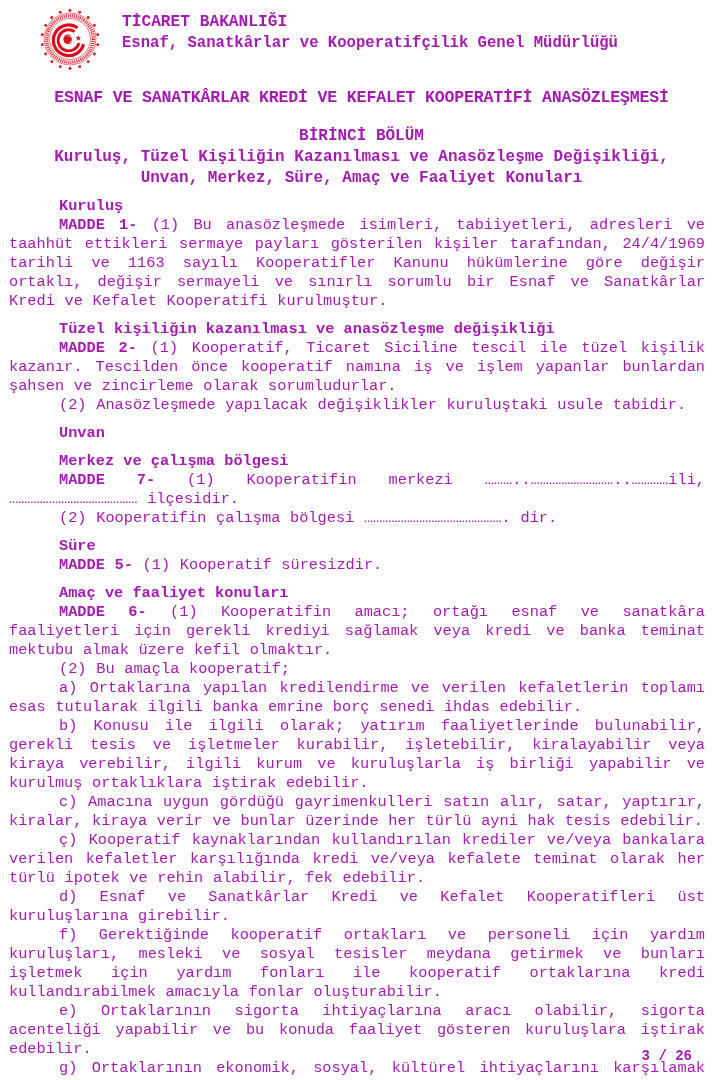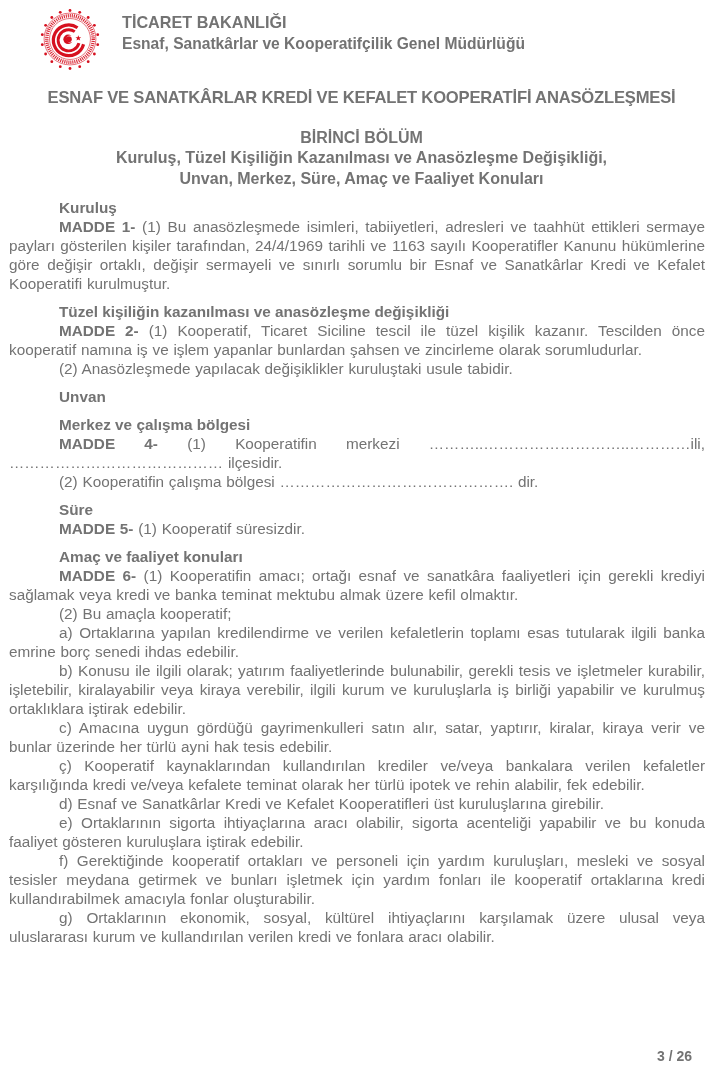--- a/index.html
+++ b/index.html
@@ -1,22 +1,22 @@
 <!DOCTYPE html>
 <html lang="tr"><head>
 <meta charset="utf-8">
 <style>
   html,body{margin:0;padding:0;background:#e8e8e8;}
   .page{
     position:relative;
     width:723px;height:1080px;
     margin:0 auto;
     background:#ffffff;
-    font-family:Liberation Sans, sans-serif;
-    color:#737373;
+    font-family:Liberation Mono, monospace;
+    color:#a21caf;
     overflow:hidden;
     box-sizing:border-box;
   }
   
   .doc-header{position:relative;height:80px;}
   .emblem{position:absolute;left:38px;top:7px;width:64px;height:64px;}
   .header-text{position:absolute;left:122px;top:12px;}
   .ministry-name{font-weight:bold;font-size:16.2px;line-height:21px;}
   .dept-name{font-weight:bold;font-size:15.6px;line-height:21px;}
   
@@ -114,32 +114,32 @@
   </div>
 
   <div class="content" id="sections">
       <div class="s-heading">Kuruluş</div>
       <p><b>MADDE 1-</b> (1) Bu anasözleşmede isimleri, tabiiyetleri, adresleri ve taahhüt ettikleri sermaye payları gösterilen kişiler tarafından, 24/4/1969 tarihli ve 1163 sayılı Kooperatifler Kanunu hükümlerine göre değişir ortaklı, değişir sermayeli ve sınırlı sorumlu bir Esnaf ve Sanatkârlar Kredi ve Kefalet Kooperatifi kurulmuştur.</p>
       <div class="s-heading">Tüzel kişiliğin kazanılması ve anasözleşme değişikliği</div>
       <p><b>MADDE 2-</b> (1) Kooperatif, Ticaret Siciline tescil ile tüzel kişilik kazanır. Tescilden önce kooperatif namına iş ve işlem yapanlar bunlardan şahsen ve zincirleme olarak sorumludurlar.</p>
       <p>(2) Anasözleşmede yapılacak değişiklikler kuruluştaki usule tabidir.</p>
       <div class="s-heading">Unvan</div>
       <div class="s-heading">Merkez ve çalışma bölgesi</div>
-      <p><b>MADDE 4-</b> (1) Kooperatifin merkezi ………..………………………..…………ili, …………………………………… ilçesidir.</p>
+      <p><b>MADDE 7-</b> (1) Kooperatifin merkezi ………..………………………..…………ili, …………………………………… ilçesidir.</p>
       <p>(2) Kooperatifin çalışma bölgesi ………………………………………. dir.</p>
       <div class="s-heading">Süre</div>
       <p><b>MADDE 5-</b> (1) Kooperatif süresizdir.</p>
       <div class="s-heading">Amaç ve faaliyet konuları</div>
       <p><b>MADDE 6-</b> (1) Kooperatifin amacı; ortağı esnaf ve sanatkâra faaliyetleri için gerekli krediyi sağlamak veya kredi ve banka teminat mektubu almak üzere kefil olmaktır.</p>
       <p>(2) Bu amaçla kooperatif;</p>
       <p>a) Ortaklarına yapılan kredilendirme ve verilen kefaletlerin toplamı esas tutularak ilgili banka emrine borç senedi ihdas edebilir.</p>
       <p>b) Konusu ile ilgili olarak; yatırım faaliyetlerinde bulunabilir, gerekli tesis ve işletmeler kurabilir, işletebilir, kiralayabilir veya kiraya verebilir, ilgili kurum ve kuruluşlarla iş birliği yapabilir ve kurulmuş ortaklıklara iştirak edebilir.</p>
       <p>c) Amacına uygun gördüğü gayrimenkulleri satın alır, satar, yaptırır, kiralar, kiraya verir ve bunlar üzerinde her türlü ayni hak tesis edebilir.</p>
       <p>ç) Kooperatif kaynaklarından kullandırılan krediler ve/veya bankalara verilen kefaletler karşılığında kredi ve/veya kefalete teminat olarak her türlü ipotek ve rehin alabilir, fek edebilir.</p>
       <p>d) Esnaf ve Sanatkârlar Kredi ve Kefalet Kooperatifleri üst kuruluşlarına girebilir.</p>
+      <p>f) Gerektiğinde kooperatif ortakları ve personeli için yardım kuruluşları, mesleki ve sosyal tesisler meydana getirmek ve bunları işletmek için yardım fonları ile kooperatif ortaklarına kredi kullandırabilmek amacıyla fonlar oluşturabilir.</p>
       <p>e) Ortaklarının sigorta ihtiyaçlarına aracı olabilir, sigorta acenteliği yapabilir ve bu konuda faaliyet gösteren kuruluşlara iştirak edebilir.</p>
-      <p>f) Gerektiğinde kooperatif ortakları ve personeli için yardım kuruluşları, mesleki ve sosyal tesisler meydana getirmek ve bunları işletmek için yardım fonları ile kooperatif ortaklarına kredi kullandırabilmek amacıyla fonlar oluşturabilir.</p>
       <p>g) Ortaklarının ekonomik, sosyal, kültürel ihtiyaçlarını karşılamak üzere ulusal veya uluslararası kurum ve kullandırılan verilen kredi ve fonlara aracı olabilir.</p>
     </div>
 
   <div class="page-number">3 / 26</div>
 
 </div>
 
 </body></html>

